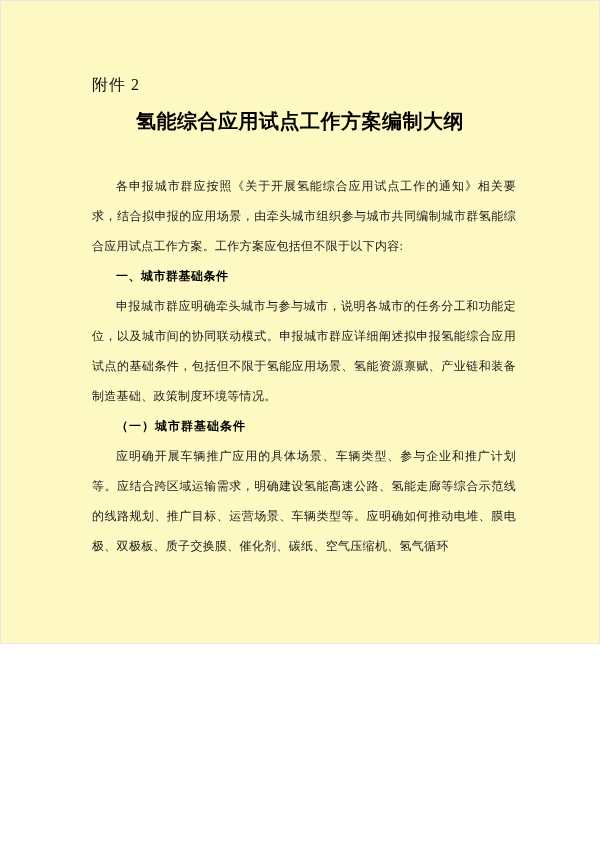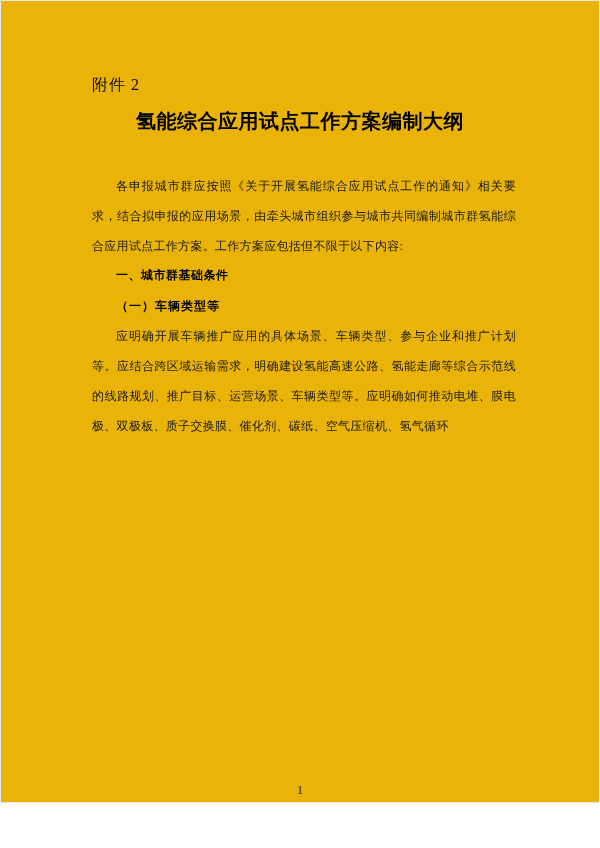--- a/index.html
+++ b/index.html
@@ -3,22 +3,22 @@
 <meta charset="utf-8">
 <style>
   html, body {
     margin: 0;
     padding: 0;
     background: #ffffff;
   }
   .page {
     position: relative;
     width: 600px;
-    height: 803px;
-    background: #eab308;
+    height: 644px;
+    background: #fef9c3;
     color: #111111;
     font-family: "Liberation Serif", "DejaVu Serif", serif;
     box-shadow: inset 0 0 0 1px #e8e8e8;
     overflow: hidden;
   }
   .attachment {
     position: absolute;
     left: 92px;
     top: 74px;
     font-size: 16px;
@@ -51,21 +51,21 @@
     line-height: 30px;
     text-indent: 2em;
   }
   .para {
     text-align: justify;
     text-justify: inter-ideograph;
     letter-spacing: 0.3px;
     color: #1a1a1a;
   }
   .sec-heading {
-    font-family: Liberation Mono, monospace;
+    font-family: Liberation Serif, serif;
     font-weight: bold;
     font-size: 16.5px;
     letter-spacing: 0.5px;
     color: #000000;
   }
   .sub-heading {
     font-family: "Liberation Serif", "DejaVu Serif", serif;
     font-weight: bold;
     font-size: 16px;
     letter-spacing: 1px;
@@ -90,24 +90,25 @@
   <div class="attachment">附件 2</div>
 
   <h1 class="title">氢能综合应用试点工作方案编制大纲</h1>
 
   <div class="content">
 
     <p class="para">各申报城市群应按照《关于开展氢能综合应用试点工作的通知》相关要求，结合拟申报的应用场景，由牵头城市组织参与城市共同编制城市群氢能综合应用试点工作方案。工作方案应包括但不限于以下内容:</p>
 
     <h2 class="sec-heading">一、城市群基础条件</h2>
 
+    <p class="para">申报城市群应明确牵头城市与参与城市，说明各城市的任务分工和功能定位，以及城市间的协同联动模式。申报城市群应详细阐述拟申报氢能综合应用试点的基础条件，包括但不限于氢能应用场景、氢能资源禀赋、产业链和装备制造基础、政策制度环境等情况。</p>
 
 
 
-    <h3 class="sub-heading">（一）车辆类型等</h3>
+    <h3 class="sub-heading">（一）城市群基础条件</h3>
 
     <p class="para">应明确开展车辆推广应用的具体场景、车辆类型、参与企业和推广计划等。应结合跨区域运输需求，明确建设氢能高速公路、氢能走廊等综合示范线的线路规划、推广目标、运营场景、车辆类型等。应明确如何推动电堆、膜电极、双极板、质子交换膜、催化剂、碳纸、空气压缩机、氢气循环</p>
 
   </div>
 
   <div class="page-number">1</div>
 
 </div>
 
 </body></html>

